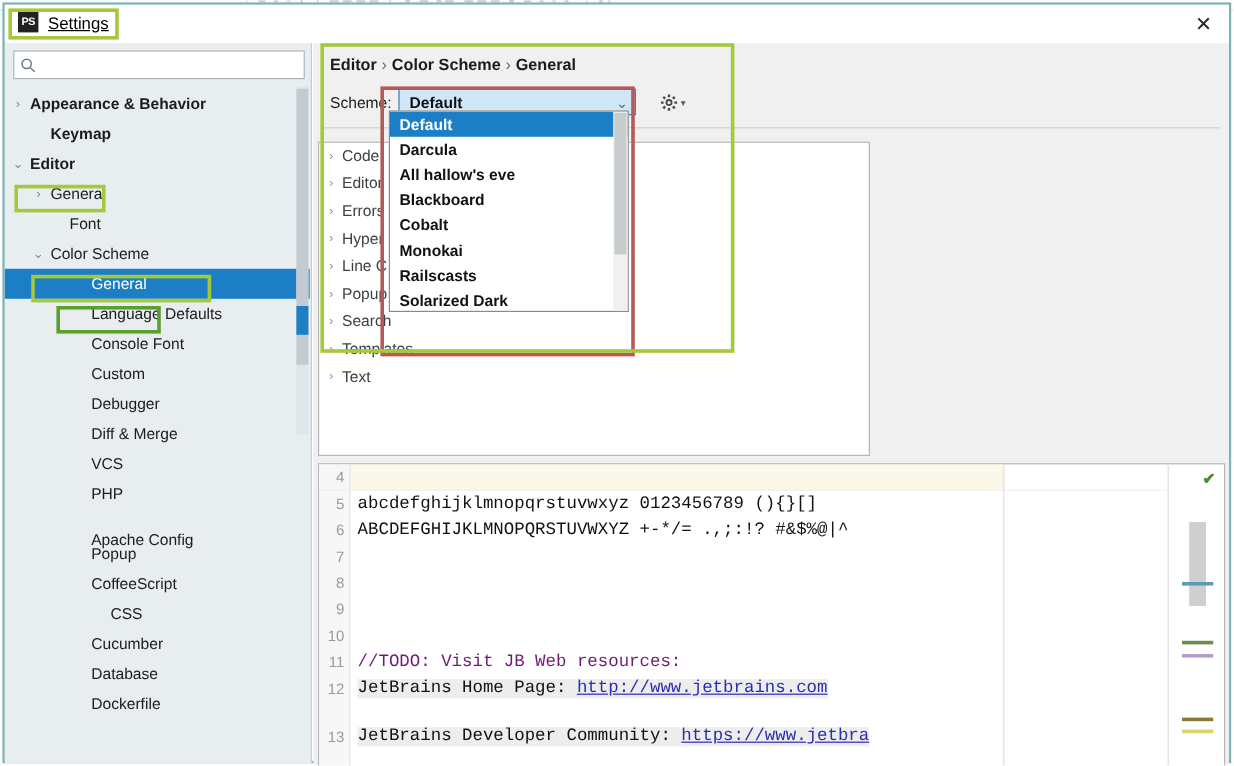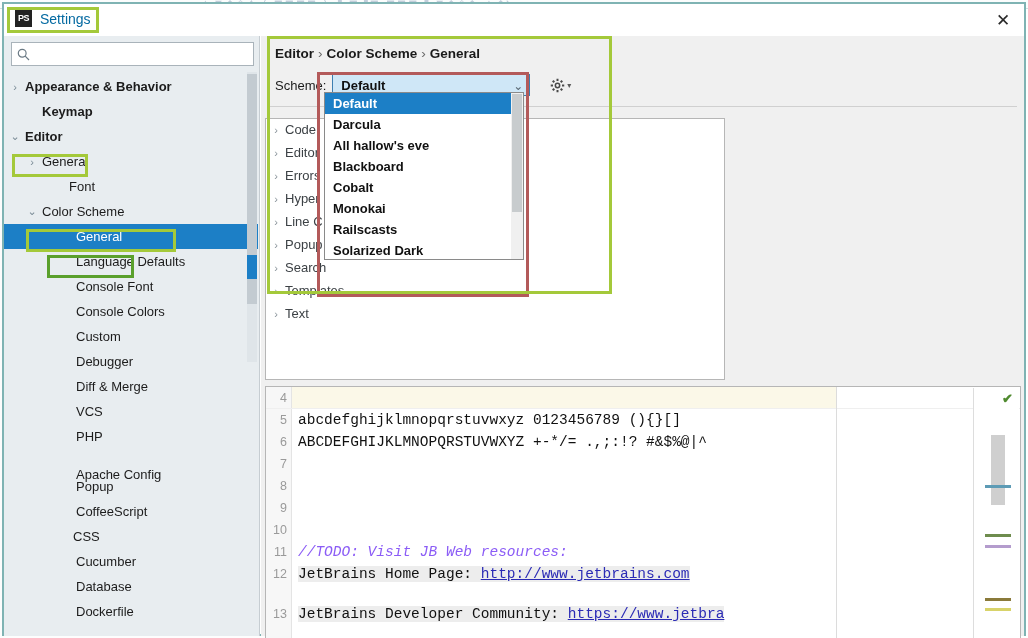--- a/index.html
+++ b/index.html
@@ -42,21 +42,21 @@
   .title-wrap {
     position: absolute; left: 6px; top: 3px;
     display: flex; align-items: center; gap: 8px;
     padding: 3px 10px 3px 5px;
   }
   .ps-icon {
     width: 17px; height: 17px; background: #222; color: #fff;
     font-size: 9px; font-weight: bold; line-height: 17px; text-align: center;
     font-family: "Liberation Sans", sans-serif; letter-spacing: -.5px;
   }
-  .title-text { font-size: 14px; color: #0369a1; }
+  .title-text { font-size: 14px; color: #000000; text-decoration: underline; }
   .hl-title {
     position: absolute; left: 3px; top: 3px; width: 92px; height: 26px;
     border: 3px solid #a4c93a; pointer-events: none;
   }
   .close-btn {
     position: absolute; right: 8px; top: 6px;
     width: 26px; height: 22px; line-height: 22px; text-align: center;
     font-size: 17px; color: #2a2a2a; cursor: default;
   }
 
@@ -196,21 +196,21 @@
     position: absolute; left: 0; width: 756px; height: 22px;
     display: flex; align-items: center;
     font-family: "Liberation Mono", monospace; font-size: 14.5px;
   }
   .erow .ln {
     width: 26px; text-align: right; padding-right: 5px;
     color: #9a9a9a; font-size: 12.5px;
     font-family: "Liberation Sans", sans-serif;
   }
   .erow .code { padding-left: 6px; color: #111; white-space: pre; }
-  .code .todo { color: #8b5cf6; font-style: italic; }
+  .code .todo { color: #701a75; }
   .code .link { color: #2b2bb5; text-decoration: underline; background:#ededed; }
   .code .plain-hl { background: #ededed; }
 
   .mini-panel {
     position:absolute; right:1px; top:1px; width: 46px; height: 282px;
     background:#ffffff; border-left:1px solid #dddddd;
   }
   .mini-check { position:absolute; right:6px; top:3px; color:#4f8a2f; font-size:13px; font-weight:bold; }
   .mini-scroll { position:absolute; right:14px; top:47px; width:14px; height:70px; background:#cfcfcf; }
   .mini-mark { position:absolute; right:8px; width:26px; height:3px; }
@@ -265,44 +265,40 @@
           <div class="tnode bold">
             <span class="arrow" style="margin-left: 4px;">⌄</span>
             <span class="lbl" style="margin-left: 3px;">Editor</span>
           </div>
           <div class="tnode">
             <span class="arrow" style="margin-left: 21px;">›</span>
             <span class="lbl" style="margin-left: 3px;">General</span>
           </div>
           <div class="tnode">
             <span class="arrow" style="margin-left: 38px;"></span>
-            <span class="lbl" style="margin-left: 13px;">Font</span>
+            <span class="lbl" style="margin-left: 2px;">Font</span>
           </div>
           <div class="tnode">
             <span class="arrow" style="margin-left: 21px;">⌄</span>
             <span class="lbl" style="margin-left: 3px;">Color Scheme</span>
           </div>
           <div class="tnode sel">
             <span class="arrow" style="margin-left: 55px;"></span>
             <span class="lbl" style="margin-left: 3px;">General</span>
           </div>
           <div class="tnode">
             <span class="arrow" style="margin-left: 55px;"></span>
             <span class="lbl" style="margin-left: 3px;">Language Defaults</span>
           </div>
           <div class="tnode">
             <span class="arrow" style="margin-left: 55px;"></span>
             <span class="lbl" style="margin-left: 3px;">Console Font</span>
           </div>
           <div class="tnode">
             <span class="arrow" style="margin-left: 55px;"></span>
-            <span class="lbl" style="margin-left: 3px;">Console Colors</span>
-          </div>
-          <div class="tnode">
-            <span class="arrow" style="margin-left: 55px;"></span>
             <span class="lbl" style="margin-left: 3px;">Custom</span>
           </div>
           <div class="tnode">
             <span class="arrow" style="margin-left: 55px;"></span>
             <span class="lbl" style="margin-left: 3px;">Debugger</span>
           </div>
           <div class="tnode">
             <span class="arrow" style="margin-left: 55px;"></span>
             <span class="lbl" style="margin-left: 3px;">Diff &amp; Merge</span>
           </div>
@@ -321,21 +317,21 @@
           <div class="tnode">
             <span class="arrow" style="margin-left: 55px;"></span>
             <span class="lbl" style="margin-left: 3px;">Popup</span>
           </div>
           <div class="tnode">
             <span class="arrow" style="margin-left: 55px;"></span>
             <span class="lbl" style="margin-left: 3px;">CoffeeScript</span>
           </div>
           <div class="tnode">
             <span class="arrow" style="margin-left: 55px;"></span>
-            <span class="lbl" style="margin-left: 0;">CSS</span>
+            <span class="lbl" style="margin-left: 19px;">CSS</span>
           </div>
           <div class="tnode">
             <span class="arrow" style="margin-left: 55px;"></span>
             <span class="lbl" style="margin-left: 3px;">Cucumber</span>
           </div>
           <div class="tnode">
             <span class="arrow" style="margin-left: 55px;"></span>
             <span class="lbl" style="margin-left: 3px;">Database</span>
           </div>
           <div class="tnode">

